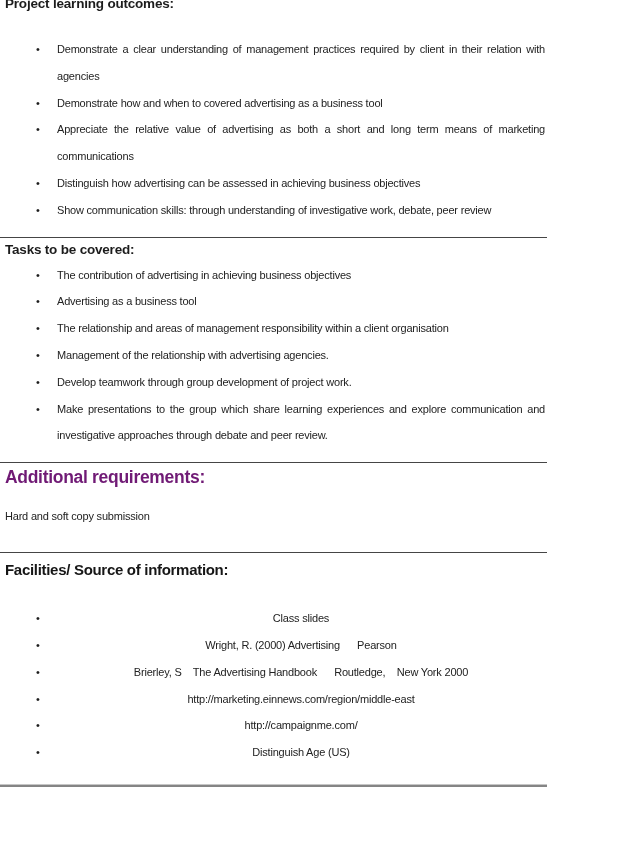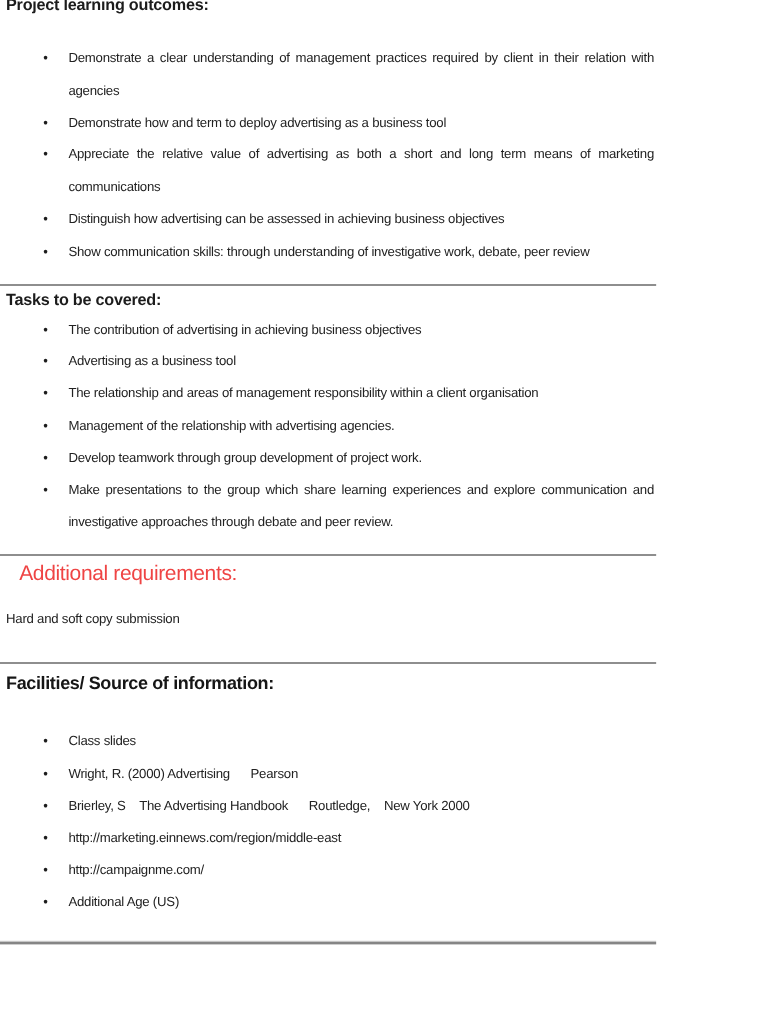--- a/index.html
+++ b/index.html
@@ -16,43 +16,43 @@
   .sec{padding:0 2px 0 5px;}
   .h-top{
     font-size:13.5px;font-weight:bold;line-height:15px;
     margin:-4px 0 0 0;color:#1c1c1c;
   }
   .h-sm{
     font-size:13.5px;font-weight:bold;line-height:17px;
     margin:3px 0 0 0;color:#1c1c1c;
   }
   .h-md{
-    font-size:17.5px;font-weight:normal;line-height:23px;
-    margin:3px 0 0 11px;color:#ef4444;letter-spacing:-0.3px;
+    font-size:17.5px;font-weight:bold;line-height:23px;
+    margin:3px 0 0 0;color:#701a75;letter-spacing:-0.3px;
   }
   .h-lg{
     font-size:15px;font-weight:bold;line-height:27px;
     margin:3px 0 0 0;color:#161616;letter-spacing:-0.3px;
   }
   .blist{margin:0;padding:0;}
   .mt25{margin-top:25px;}
   .mt4{margin-top:4px;}
   .mt22{margin-top:22px;}
   .li{
     position:relative;
     padding-left:52px;
     line-height:26.8px;
     list-style:none;
   }
   .dot{
     position:absolute;left:31px;top:0;
     font-size:11px;color:#1c1c1c;
   }
   .bt{display:block;text-align:justify;}
-  .bt.ref{text-align:left;white-space:pre;}
+  .bt.ref{text-align:center;white-space:pre;}
   .p{line-height:15px;white-space:pre;margin:0;}
   .p1{margin-top:21px;}
   .p2{margin-top:20px;}
   .divider{
     height:0;border:none;margin:0;
     border-top:1px solid #454545;
   }
   .d1{margin-top:13px;}
   .d2{margin-top:13px;}
   .d3{margin-top:28px;}
@@ -67,21 +67,21 @@
 
   <div class="sec">
     <div class="h-top">Project learning outcomes:</div>
     <div class="blist mt25">
       <div class="li">
         <span class="dot">•</span>
         <span class="bt">Demonstrate a clear understanding of management practices required by client in their relation with agencies</span>
       </div>
       <div class="li">
         <span class="dot">•</span>
-        <span class="bt">Demonstrate how and term to deploy advertising as a business tool</span>
+        <span class="bt">Demonstrate how and when to covered advertising as a business tool</span>
       </div>
       <div class="li">
         <span class="dot">•</span>
         <span class="bt">Appreciate the relative value of advertising as both a short and long term means of marketing communications</span>
       </div>
       <div class="li">
         <span class="dot">•</span>
         <span class="bt">Distinguish how advertising can be assessed in achieving business objectives</span>
       </div>
       <div class="li">
@@ -150,21 +150,21 @@
       <div class="li">
         <span class="dot">•</span>
         <span class="bt ref">http://marketing.einnews.com/region/middle-east</span>
       </div>
       <div class="li">
         <span class="dot">•</span>
         <span class="bt ref">http://campaignme.com/</span>
       </div>
       <div class="li">
         <span class="dot">•</span>
-        <span class="bt ref">Additional Age (US)</span>
+        <span class="bt ref">Distinguish Age (US)</span>
       </div>
     </div>
   </div>
 
   <div class="bottom-divider">
     <div class="lt"></div>
     <div class="dk"></div>
   </div>
 
 </div>

